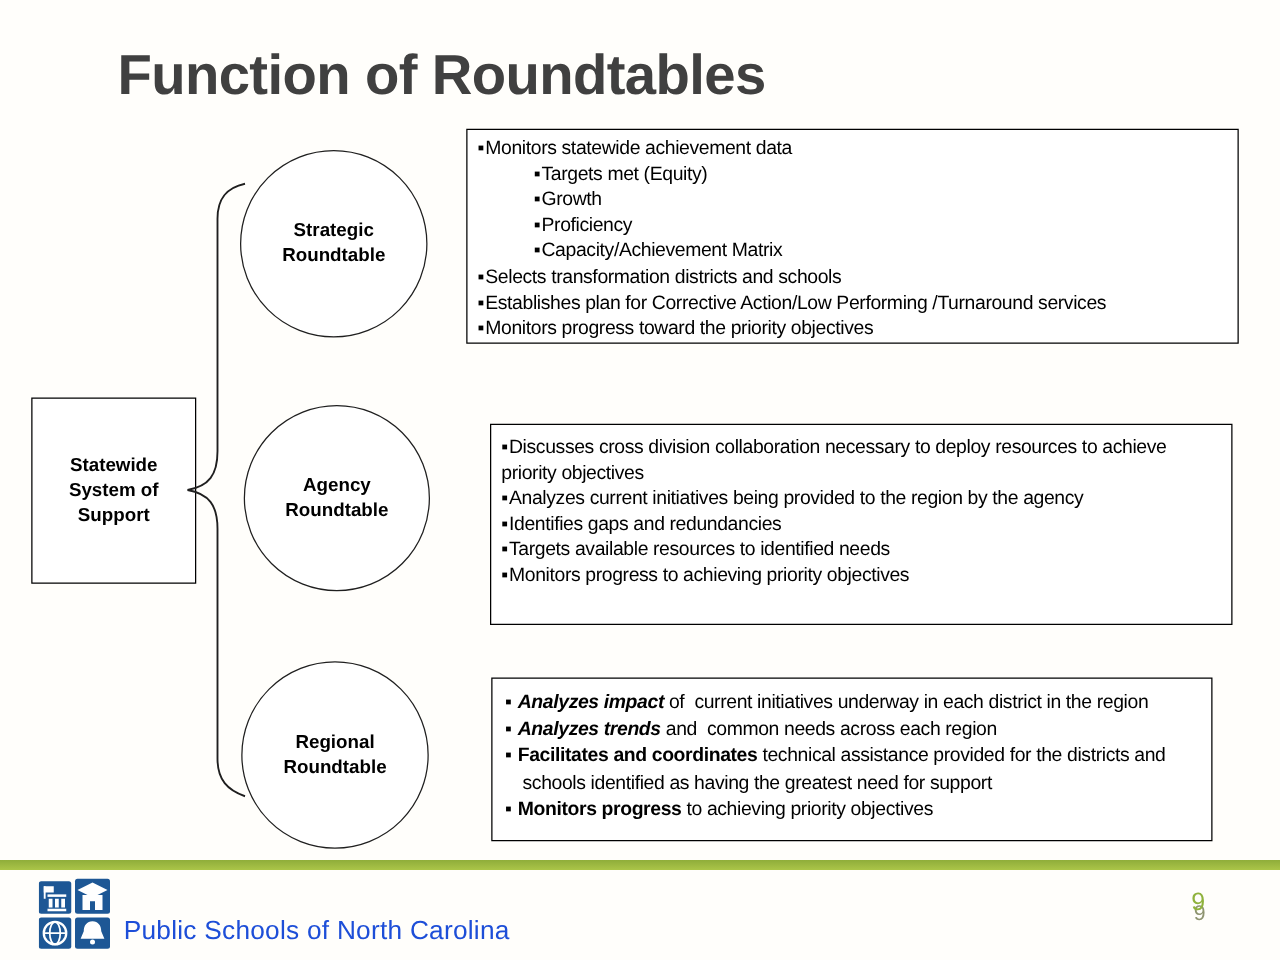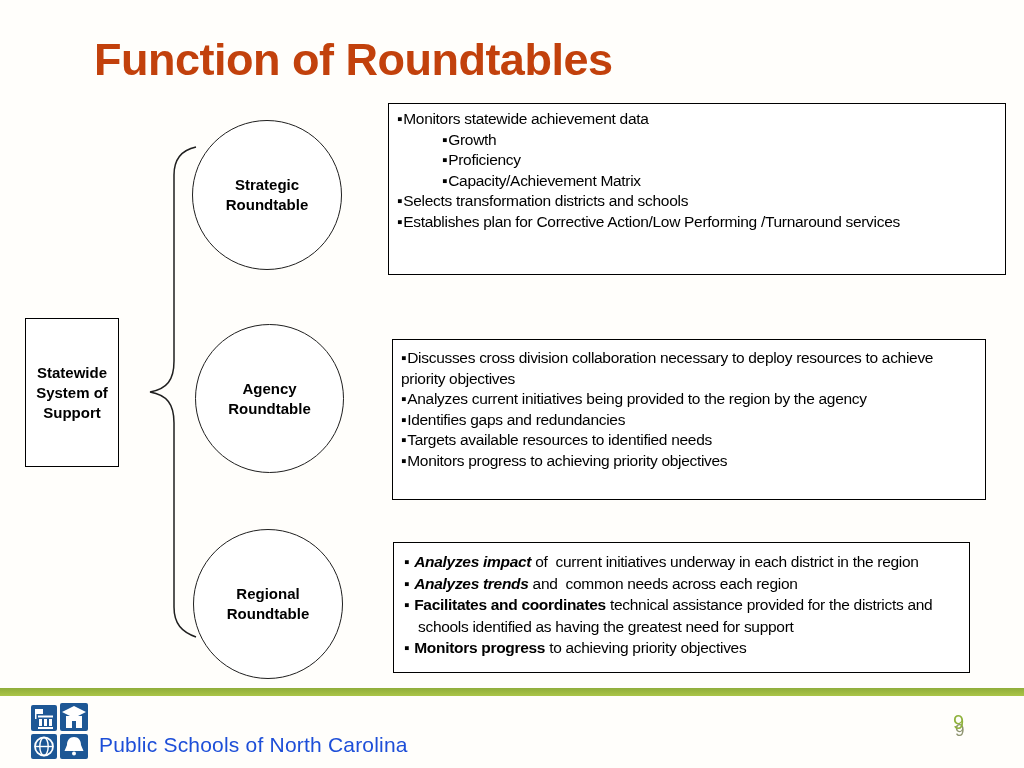--- a/index.html
+++ b/index.html
@@ -1,37 +1,37 @@
 <!DOCTYPE html>
 <html><head>
 <meta charset="utf-8">
 <style>
   html,body{margin:0;padding:0;background:#e8e8e8;}
   .slide{position:relative;width:1024px;height:768px;background:#fffefb;overflow:hidden;
          font-family:"Liberation Sans",sans-serif;color:#000;}
   .title{position:absolute;left:94px;top:34px;font-size:45px;font-weight:bold;
-         color:#c2410c;letter-spacing:-0.5px;white-space:nowrap;}
+         color:#404040;letter-spacing:-0.5px;white-space:nowrap;}
 
   
   .tbox{position:absolute;border:1px solid #000;background:#fff;font-size:15.5px;
         letter-spacing:-0.3px;line-height:20.6px;box-sizing:border-box;overflow:hidden;}
-  #box1{left:388px;top:103px;width:618px;height:172px;padding:5px 8px;}
+  #box1{left:373px;top:103px;width:618px;height:172px;padding:5px 8px;}
   #box2{left:392px;top:339px;width:594px;height:161px;padding:8px 8px;}
   #box3{left:393px;top:542px;width:577px;height:131px;padding:8px 10px;font-size:15.5px;line-height:21.5px;}
   .bl{white-space:normal;}
   .lvl1{margin-left:45px;}
   .blt{margin-right:1px;}
   .b3l{padding-left:14px;text-indent:-14px;}
   .blt3{margin-right:5px;}
   .seg{white-space:pre-wrap;}
   .bi{font-weight:bold;font-style:italic;}
   .bd{font-weight:bold;}
 
   
-  .support-box{position:absolute;left:25px;top:318px;width:94px;height:149px;border:1px solid #000;
+  .support-box{position:absolute;left:25px;top:318px;width:132px;height:149px;border:1px solid #000;
         background:#fff;display:flex;align-items:center;justify-content:center;text-align:center;
         font-weight:bold;font-size:15px;line-height:20px;padding:0 10px;box-sizing:border-box;}
   .circle{position:absolute;border:1.4px solid #1f1f1f;border-radius:50%;background:#fff;
         display:flex;align-items:center;justify-content:center;text-align:center;
         font-weight:bold;font-size:15px;line-height:20px;box-sizing:border-box;padding:0 24px;}
   #c1{left:192px;top:120px;width:150px;height:150px;}
   #c2{left:195px;top:324px;width:149px;height:149px;}
   #c3{left:193px;top:529px;width:150px;height:150px;}
   .brace{position:absolute;left:140px;top:143px;}
 
@@ -64,25 +64,27 @@
   </div>
   <div class="circle" id="c1">
     <span>Strategic Roundtable</span>
   </div>
   <div class="circle" id="c3">
     <span>Regional Roundtable</span>
   </div>
 
   <div class="tbox" id="box1">
     <div class="bl"><span class="blt">▪</span><span>Monitors statewide achievement data</span></div>
+    <div class="bl lvl1"><span class="blt">▪</span><span>Targets met (Equity)</span></div>
     <div class="bl lvl1"><span class="blt">▪</span><span>Growth</span></div>
     <div class="bl lvl1"><span class="blt">▪</span><span>Proficiency</span></div>
     <div class="bl lvl1"><span class="blt">▪</span><span>Capacity/Achievement Matrix</span></div>
     <div class="bl"><span class="blt">▪</span><span>Selects transformation districts and schools</span></div>
     <div class="bl"><span class="blt">▪</span><span>Establishes plan for Corrective Action/Low Performing /Turnaround services</span></div>
+    <div class="bl"><span class="blt">▪</span><span>Monitors progress toward the priority objectives</span></div>
   </div>
 
   <div class="tbox" id="box2">
     <div class="bl"><span class="blt">▪</span><span>Discusses cross division collaboration necessary to deploy resources to achieve priority objectives</span></div>
     <div class="bl"><span class="blt">▪</span><span>Analyzes current initiatives being provided to the region by the agency</span></div>
     <div class="bl"><span class="blt">▪</span><span>Identifies gaps and redundancies</span></div>
     <div class="bl"><span class="blt">▪</span><span>Targets available resources to identified needs</span></div>
     <div class="bl"><span class="blt">▪</span><span>Monitors progress to achieving priority objectives</span></div>
   </div>
 

